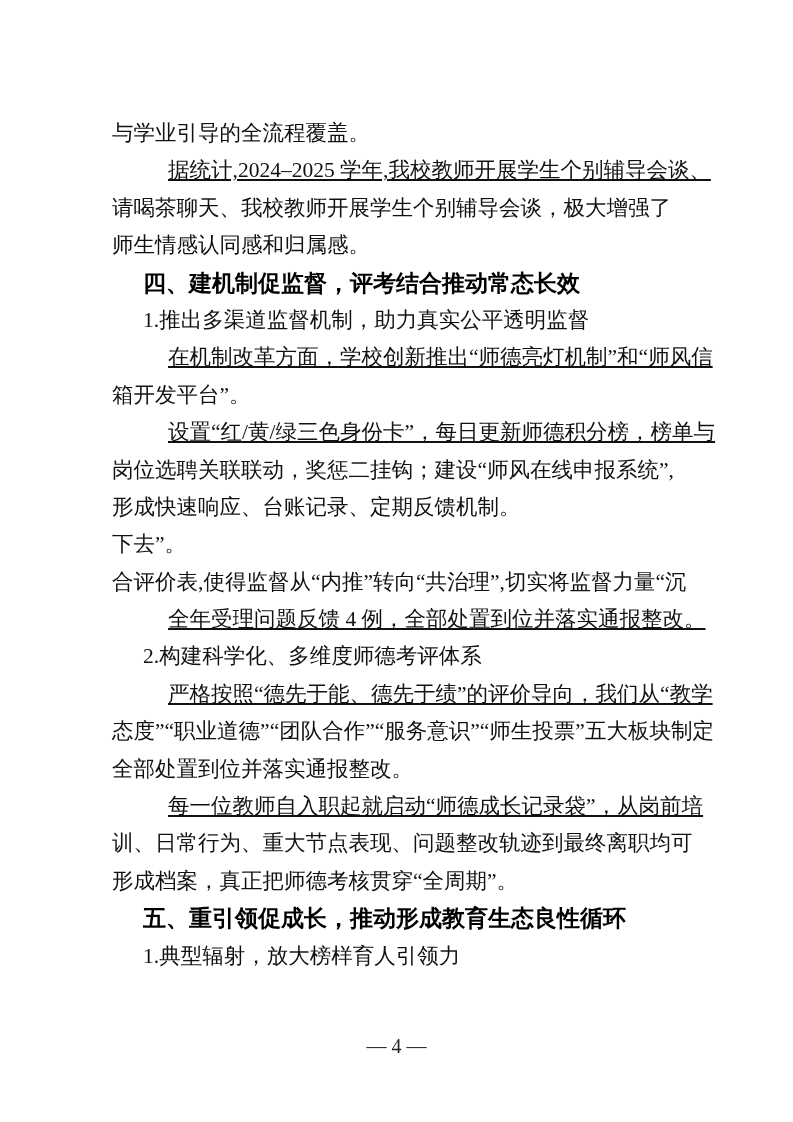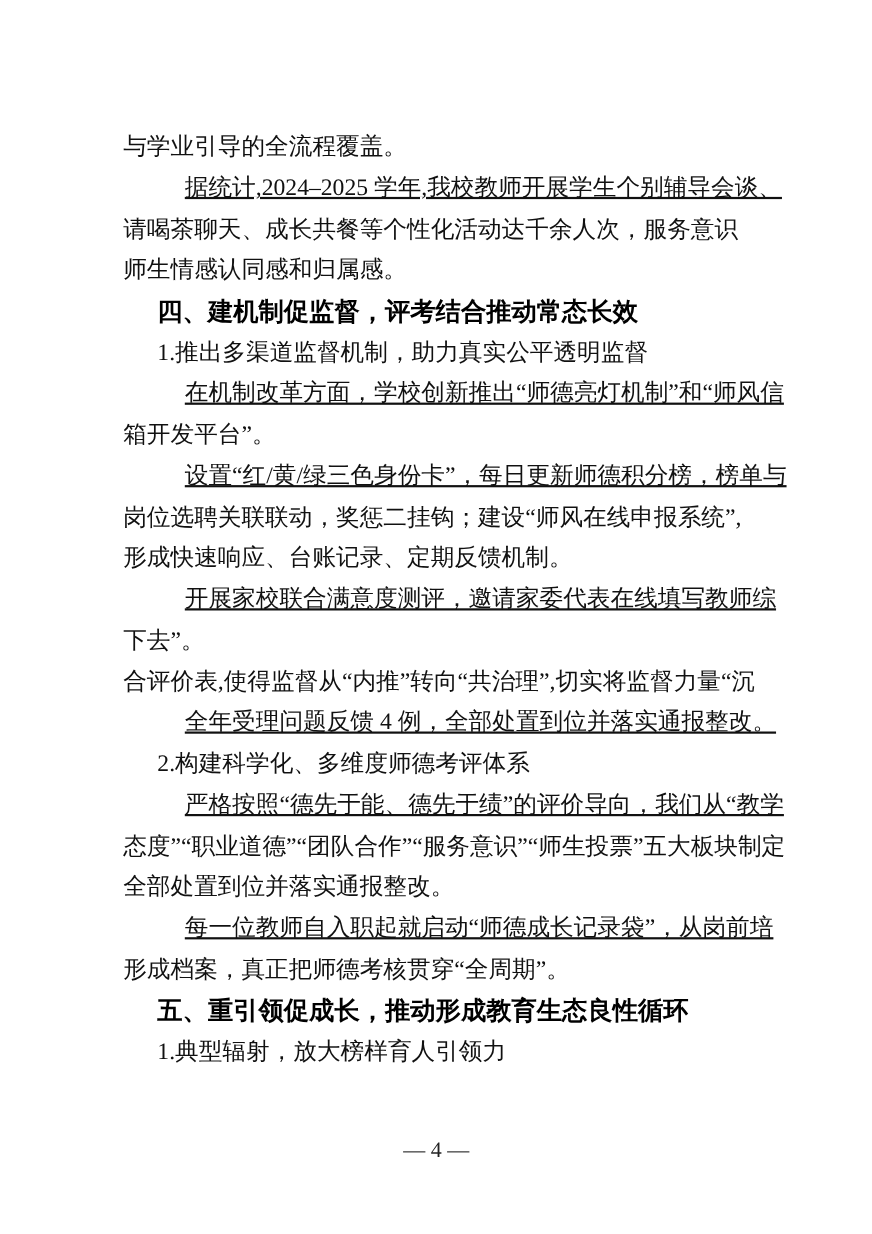--- a/index.html
+++ b/index.html
@@ -46,36 +46,36 @@
     line-height: 30px;
     color: #222222;
   }
 </style>
 </head>
 <body>
 
 <main class="page">
   <div class="line">与学业引导的全流程覆盖。</div>
   <div class="line j i2">据统计,2024–2025 学年,我校教师开展学生个别辅导会谈、</div>
-  <div class="line j">请喝茶聊天、成长共餐等个性化活动达千余人次，服务意识</div>
+  <div class="line j">请喝茶聊天、我校教师开展学生个别辅导会谈，极大增强了</div>
   <div class="line">师生情感认同感和归属感。</div>
   <div class="line h i1">四、建机制促监督，评考结合推动常态长效</div>
   <div class="line i1">1.推出多渠道监督机制，助力真实公平透明监督</div>
   <div class="line j i2">在机制改革方面，学校创新推出“师德亮灯机制”和“师风信</div>
   <div class="line">箱开发平台”。</div>
   <div class="line j i2">设置“红/黄/绿三色身份卡”，每日更新师德积分榜，榜单与</div>
   <div class="line j">岗位选聘关联联动，奖惩二挂钩；建设“师风在线申报系统”,</div>
   <div class="line">形成快速响应、台账记录、定期反馈机制。</div>
-  <div class="line j i2">开展家校联合满意度测评，邀请家委代表在线填写教师综</div>
   <div class="line">下去”。</div>
   <div class="line j">合评价表,使得监督从“内推”转向“共治理”,切实将监督力量“沉</div>
   <div class="line i2">全年受理问题反馈 4 例，全部处置到位并落实通报整改。</div>
   <div class="line i1">2.构建科学化、多维度师德考评体系</div>
   <div class="line j i2">严格按照“德先于能、德先于绩”的评价导向，我们从“教学</div>
   <div class="line j">态度”“职业道德”“团队合作”“服务意识”“师生投票”五大板块制定</div>
   <div class="line">全部处置到位并落实通报整改。</div>
   <div class="line j i2">每一位教师自入职起就启动“师德成长记录袋”，从岗前培</div>
+  <div class="line j">训、日常行为、重大节点表现、问题整改轨迹到最终离职均可</div>
   <div class="line">形成档案，真正把师德考核贯穿“全周期”。</div>
   <div class="line h i1">五、重引领促成长，推动形成教育生态良性循环</div>
   <div class="line i1">1.典型辐射，放大榜样育人引领力</div>
 </main>
 
 <div class="footer">— 4 —</div>
 
 </body></html>

